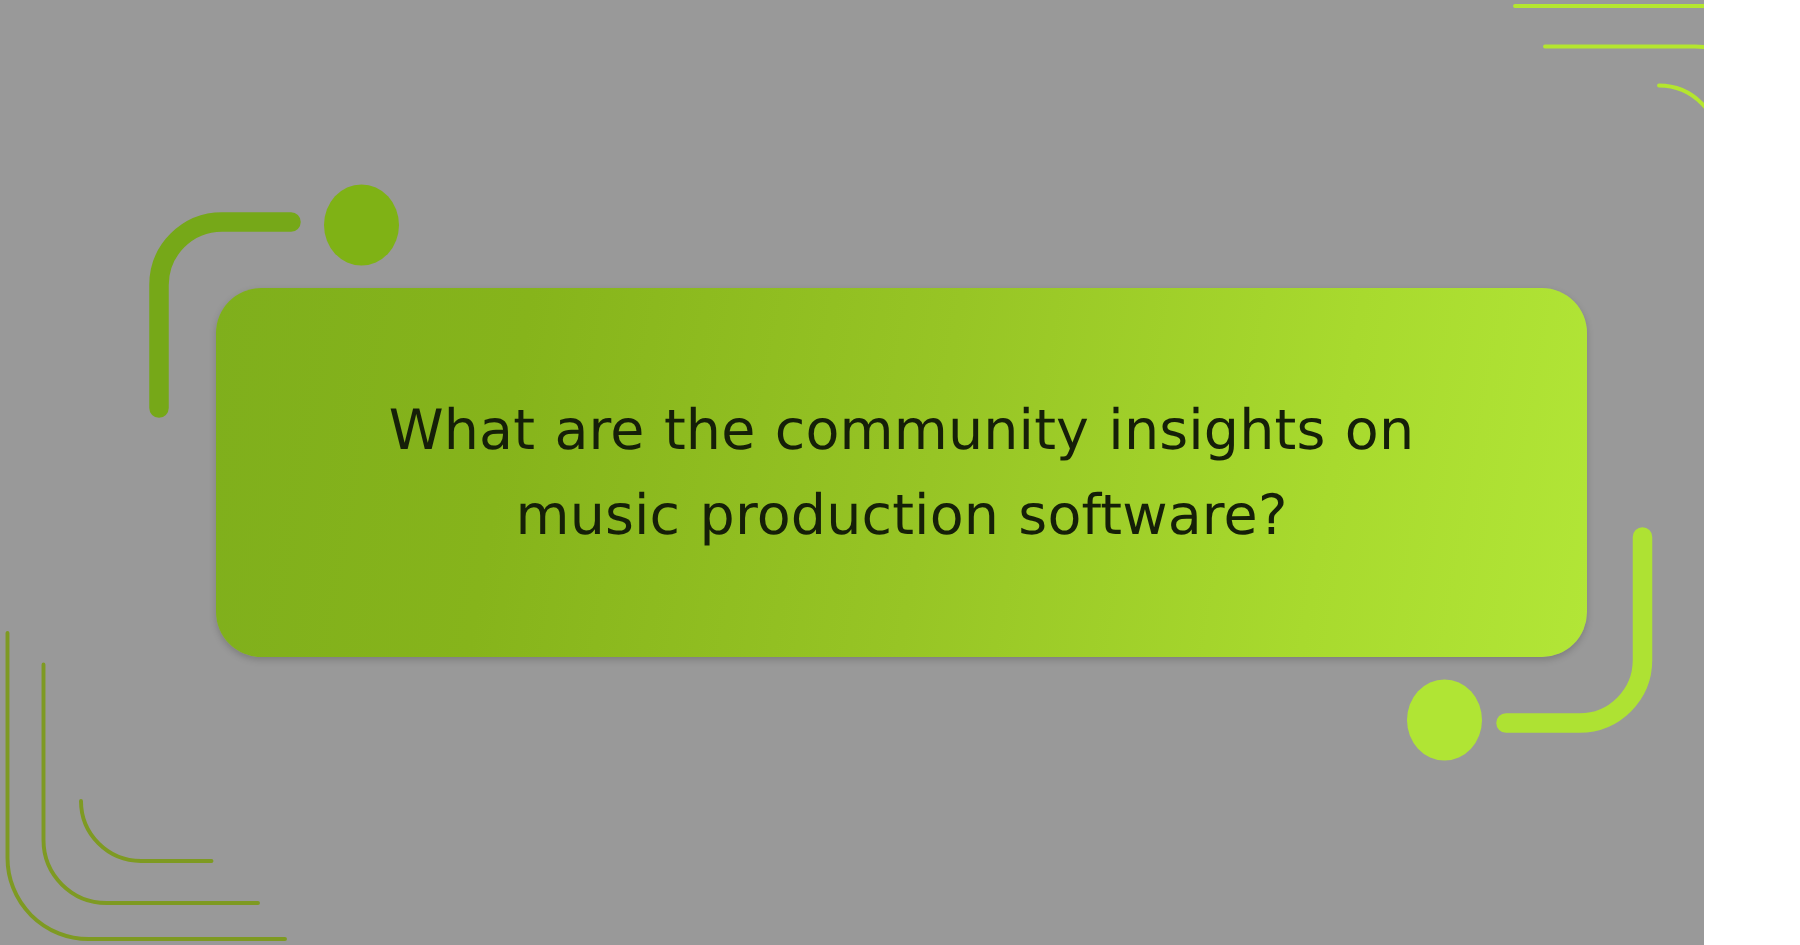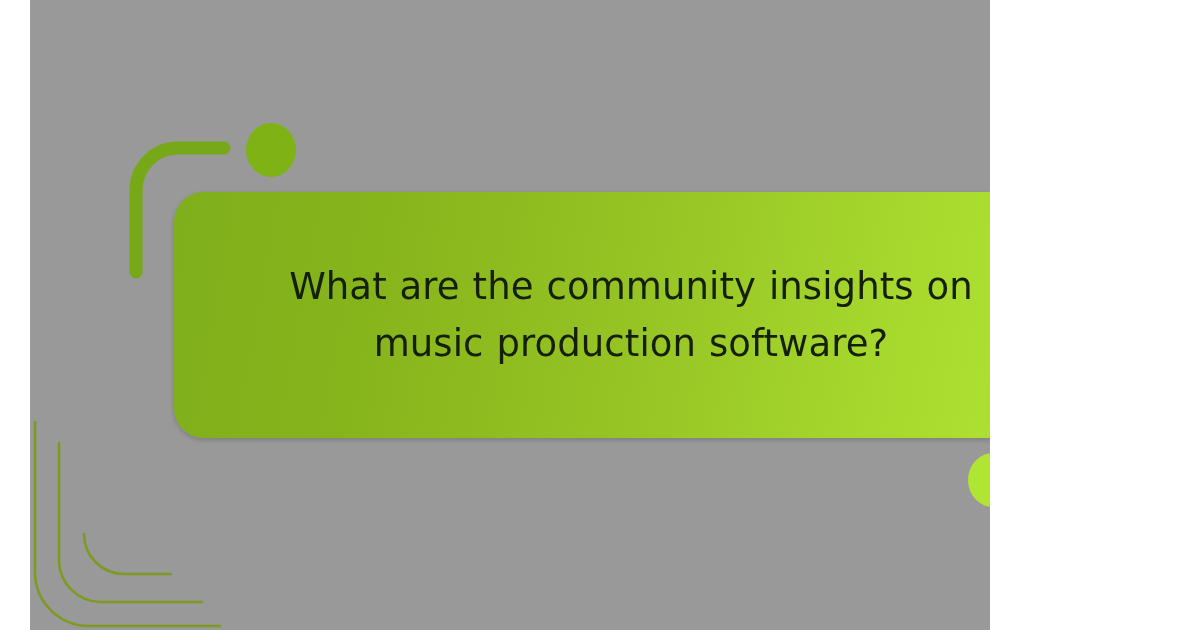--- a/index.html
+++ b/index.html
@@ -7,25 +7,24 @@
     padding: 0;
   }
   body {
     width: 1200px;
     height: 630px;
     overflow: hidden;
     font-family: "DejaVu Sans", sans-serif;
   }
   #canvas {
     position: relative;
-    width: 960px;
+    width: 1136px;
     height: 630px;
     background: #999999;
     overflow: hidden;
-    margin-left: 30px;
   }
   .deco-layer {
     position: absolute;
     left: 0;
     top: 0;
     width: 1200px;
     height: 630px;
     pointer-events: none;
   }
   .card {

